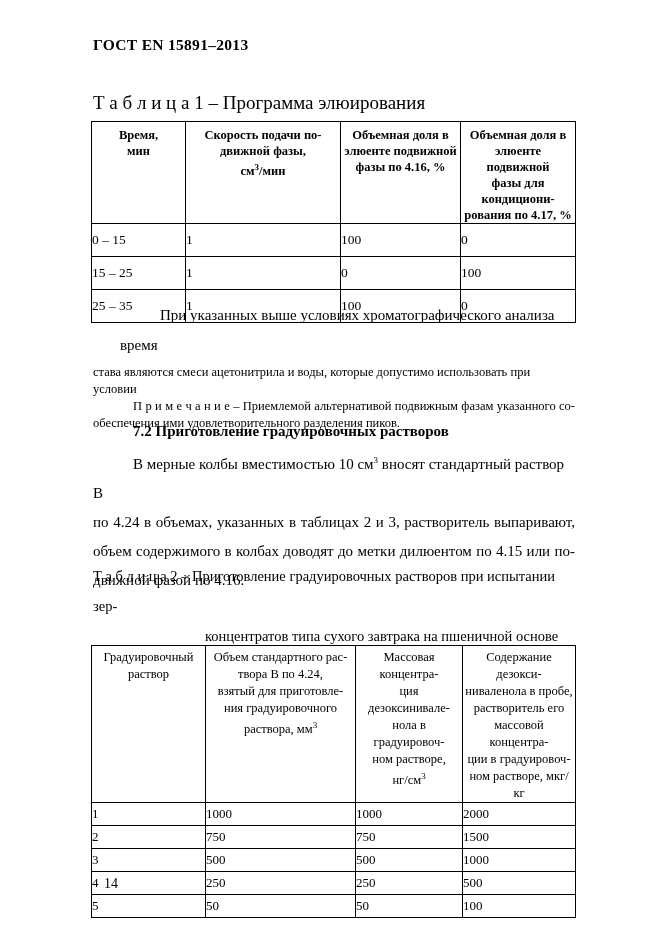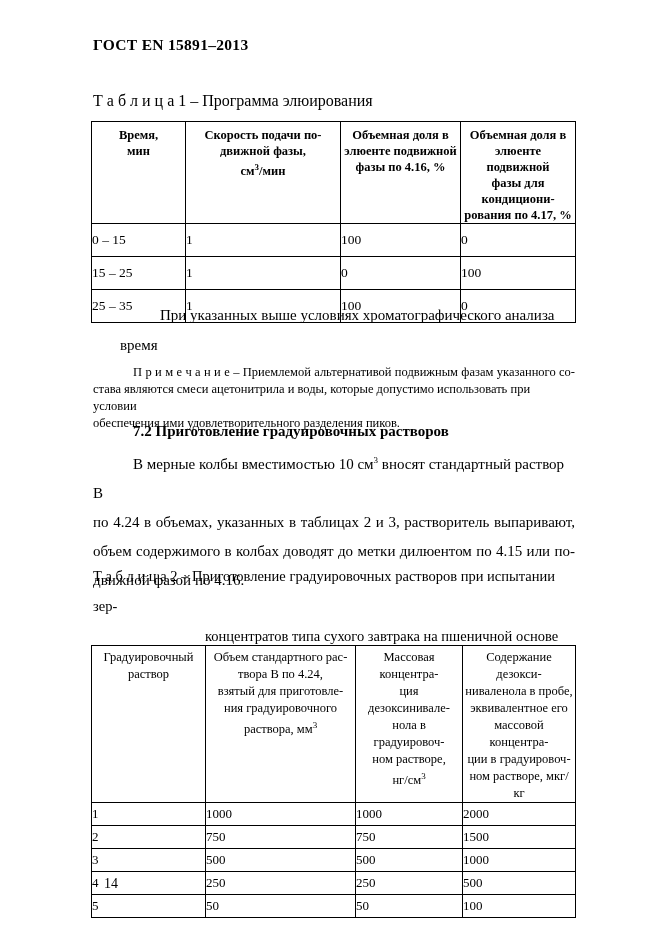--- a/index.html
+++ b/index.html
@@ -5,21 +5,21 @@
   * { margin:0; padding:0; box-sizing:border-box; }
   html, body { width:661px; height:935px; }
   body {
     background:#ffffff;
     color:#000000;
     font-family:"Liberation Serif", serif;
     position:relative;
     overflow:hidden;
   }
   .doc-header { position:absolute; top:36px; left:93px; font-size:15.5px; font-weight:bold; letter-spacing:0.3px; }
-  .caption1 { position:absolute; top:92px; left:93px; font-size:16px; }
+  .caption1 { position:absolute; top:92px; left:93px; font-size:19px; }
   .gtable { border-collapse:collapse; table-layout:fixed; position:absolute; left:91px; background:#fff; }
   .gtable th, .gtable td { border:1px solid #000; }
   .t1 { top:121px; width:484px; }
   .t1 th { font-size:12.5px; font-weight:bold; line-height:16px; vertical-align:top; padding:5px 2px 0; height:70px; }
   .t1 td { font-size:13.5px; height:33px; vertical-align:middle; }
   .t2 { top:645px; width:484px; }
   .t2 th { font-size:12.5px; font-weight:normal; line-height:17px; vertical-align:top; padding:3px 2px 0; height:110px; }
   .t2 td { font-size:13px; height:23px; vertical-align:middle; }
   .hl { display:block; }
   sup { font-size:9px; }
@@ -101,22 +101,22 @@
       <td>0</td>
     </tr>
   </tbody>
 </table>
 
 <p class="para p1">
   <span class="pl indent jl">При указанных выше условиях хроматографического анализа время</span>
 </p>
 
 <p class="note">
+  <span class="pl jl">става являются смеси ацетонитрила и воды, которые допустимо использовать при условии</span>
   <span class="pl indent jl"><span>П р и м е ч а н и е</span> <span>– Приемлемой альтернативой подвижным фазам указанного со-</span></span>
-  <span class="pl jl">става являются смеси ацетонитрила и воды, которые допустимо использовать при условии</span>
   <span class="pl">обеспечения ими удовлетворительного разделения пиков.</span>
 </p>
 
 <div class="h72">7.2 Приготовление градуировочных растворов</div>
 
 <p class="para p2">
   <span class="pl indent jl"><span>В мерные колбы вместимостью 10 см</span><sup>3</sup><span> вносят стандартный раствор В</span></span>
   <span class="pl jl">по 4.24 в объемах, указанных в таблицах 2 и 3, растворитель выпаривают,</span>
   <span class="pl jl">объем содержимого в колбах доводят до метки дилюентом по 4.15 или по-</span>
   <span class="pl">движной фазой по 4.16.</span>
@@ -154,21 +154,21 @@
       <th>
         <span class="hl">Массовая концентра-</span>
         <span class="hl">ция дезоксинивале-</span>
         <span class="hl">нола в градуировоч-</span>
         <span class="hl">ном растворе,</span>
         <span class="hl"><span>нг/см</span><sup>3</sup><span></span></span>
       </th>
       <th>
         <span class="hl">Содержание дезокси-</span>
         <span class="hl">ниваленола в пробе,</span>
-        <span class="hl">эквивалентное его</span>
+        <span class="hl">растворитель его</span>
         <span class="hl">массовой концентра-</span>
         <span class="hl">ции в градуировоч-</span>
         <span class="hl">ном растворе, мкг/кг</span>
       </th>
     </tr>
   </thead>
   <tbody>
     <tr>
       <td>1</td>
       <td>1000</td>

